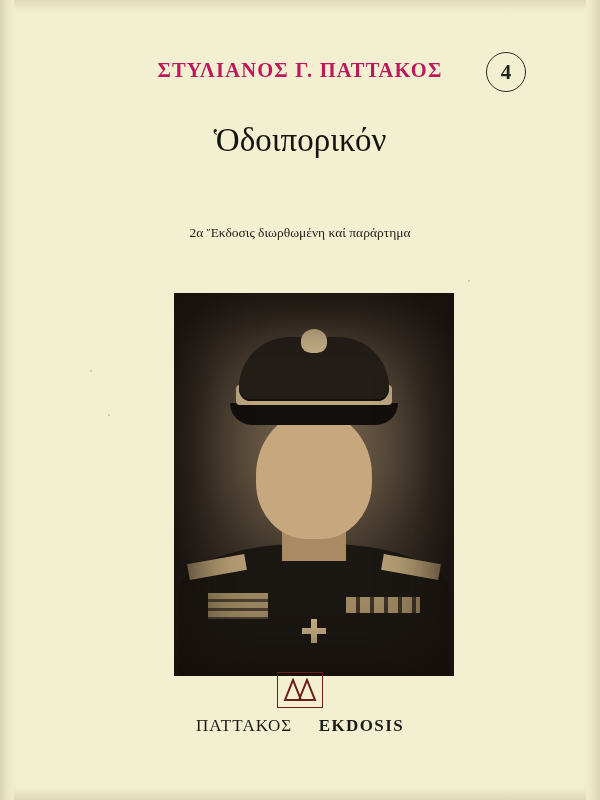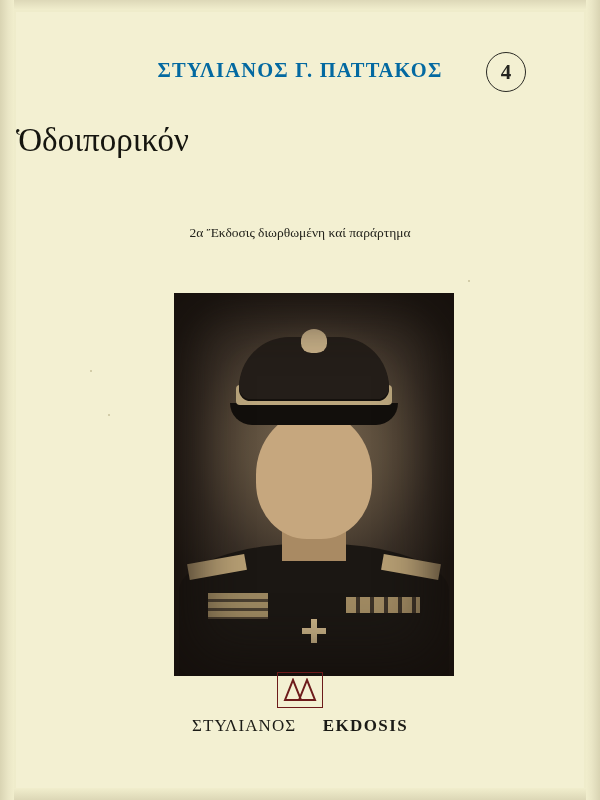--- a/index.html
+++ b/index.html
@@ -52,21 +52,21 @@
     height: 776px;
     background: #f3f0d2;
   }
   .author {
     position: absolute;
     left: 0; right: 0;
     top: 47px;
     text-align: center;
     font-size: 20.5px;
     letter-spacing: 1.2px;
-    color: #0369a1;
+    color: #be185d;
     font-weight: 700;
     font-family: "Liberation Serif", serif;
   }
   .badge {
     position: absolute;
     right: 58px;
     top: 40px;
     width: 38px;
     height: 38px;
     border: 1.6px solid #2a2a24;
@@ -76,21 +76,21 @@
     justify-content: center;
     font-size: 21px;
     font-weight: 700;
     color: #24241f;
     font-family: "Liberation Serif", serif;
   }
   .title {
     position: absolute;
     left: 0; right: 0;
     top: 105px;
-    text-align: left;
+    text-align: center;
     font-size: 33px;
     line-height: 47px;
     color: #15150f;
     font-family: "Liberation Serif", serif;
   }
   .subtitle {
     position: absolute;
     left: 0; right: 0;
     top: 212px;
     text-align: center;
@@ -308,19 +308,19 @@
     </div>
 
     <div class="publisher">
       <div class="pub-mark">
         <svg width="34" height="24" viewBox="0 0 34 24" aria-hidden="true">
           <path d="M2 22 L10 2 L18 22 Z" fill="none" stroke="#6d1b1b" stroke-width="2"></path>
           <path d="M16 22 L24 2 L32 22 Z" fill="none" stroke="#6d1b1b" stroke-width="2"></path>
         </svg>
       </div>
       <div class="pub-text">
-        <span>ΣΤΥΛΙΑΝΟΣ</span>
+        <span>ΠΑΤΤΑΚΟΣ</span>
         <span class="latin">EKDOSIS</span>
       </div>
     </div>
 
   </div>
 </div>
 
 </body></html>

